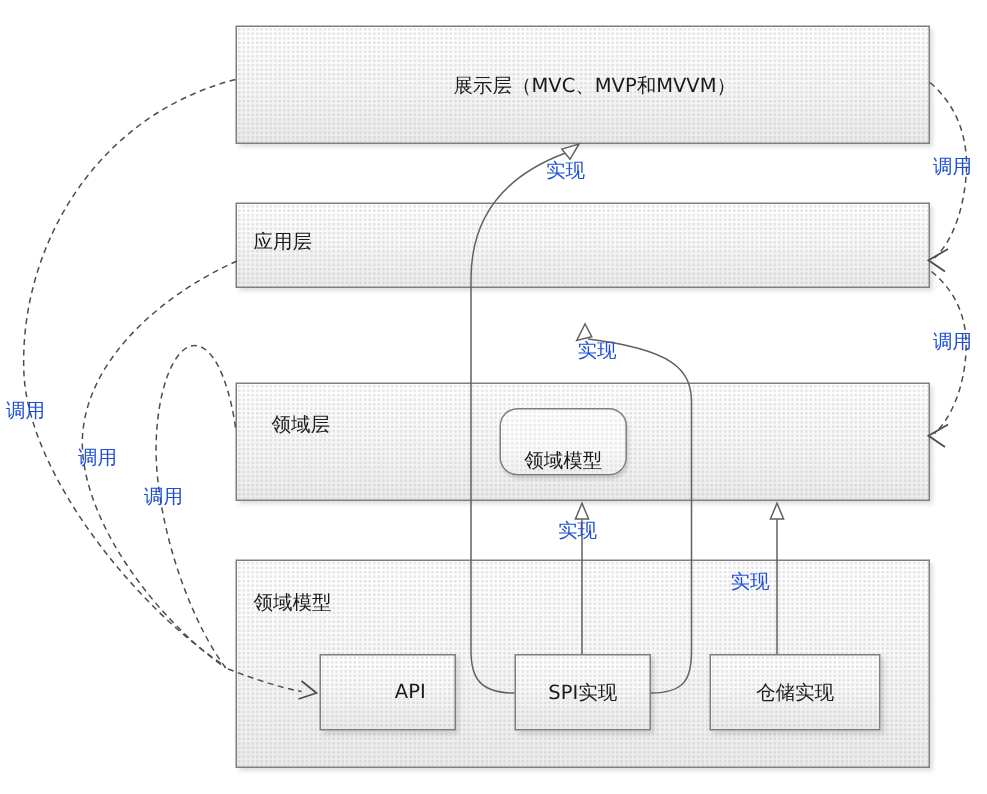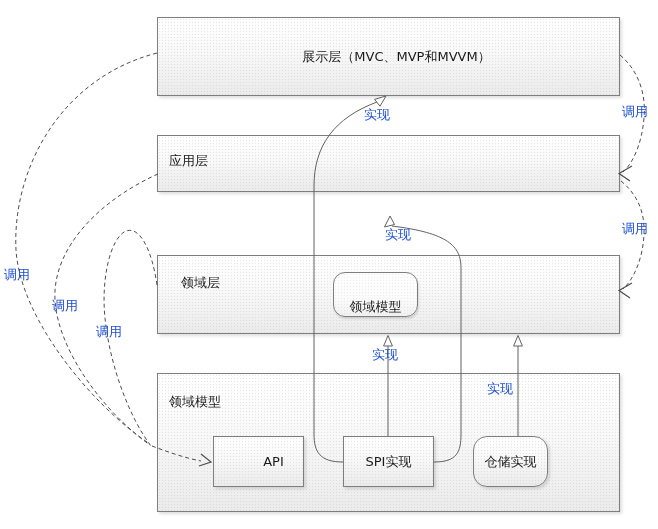--- a/index.html
+++ b/index.html
@@ -69,21 +69,21 @@
   </div>
 
   <div class="node centered" style="left:213px;top:436px;width:91px;height:51px;padding-left:30px;">
     <span>API</span>
   </div>
 
   <div class="node centered" style="left:343px;top:436px;width:91px;height:51px;">
     <span>SPI实现</span>
   </div>
 
-  <div class="node centered" style="left:473px;top:436px;width:75px;height:51px;border-radius:14px;">
+  <div class="node centered" style="left:473px;top:436px;width:114px;height:51px;">
     <span>仓储实现</span>
   </div>
 
   <svg class="wires" viewBox="0 0 658 529">
 
     <g stroke="#616161" stroke-width="1" fill="none">
       <path d="M343,462 C320,462 314,452 314,434 L314,186 C314,146 334,118 377,102"></path>
       <path d="M434,462 C457,462 461,452 461,434 L461,268 C461,246 448,233 392,226"></path>
       <path d="M388,436 L388,346"></path>
       <path d="M518,436 L518,346"></path>

